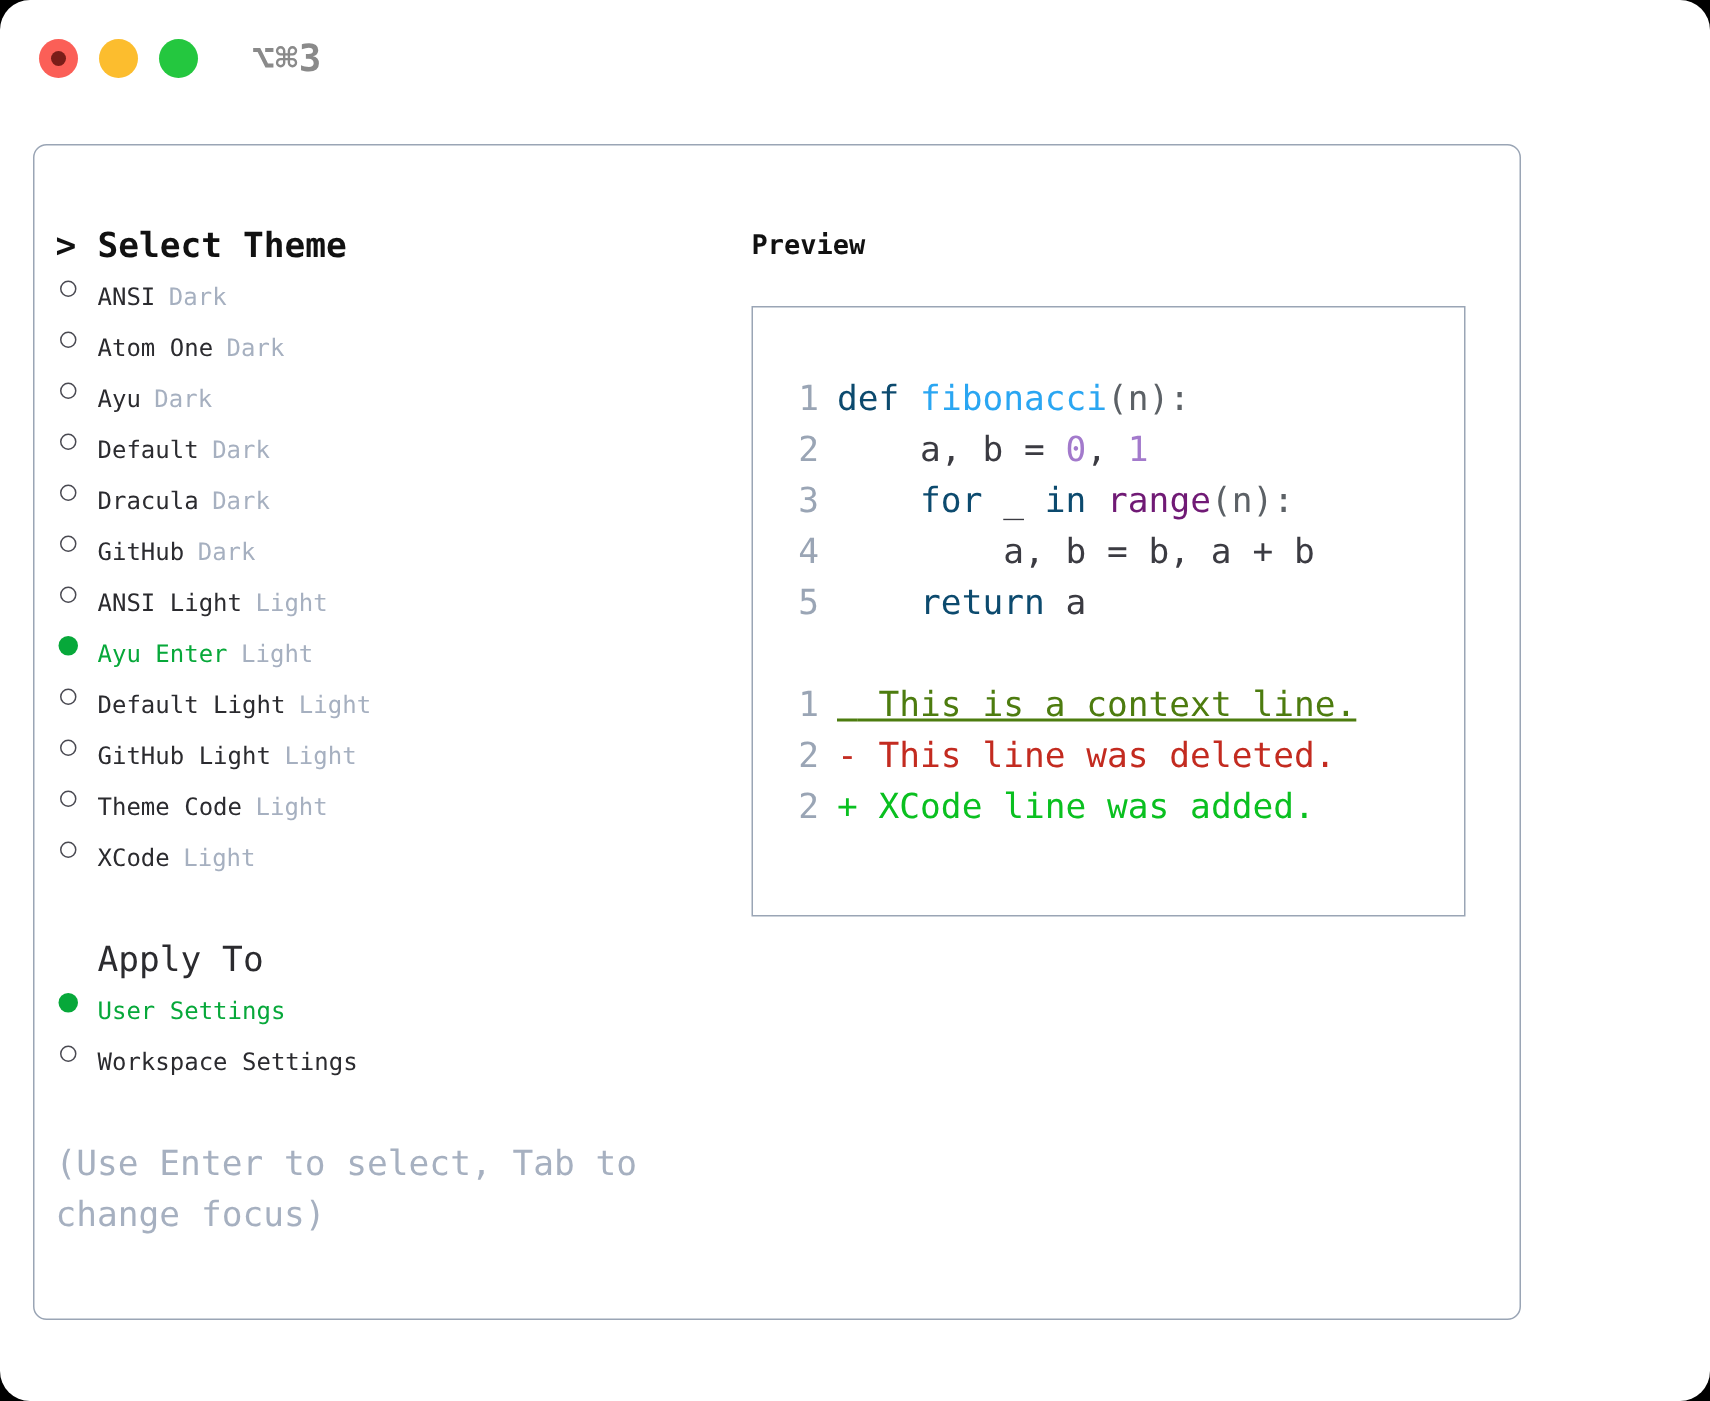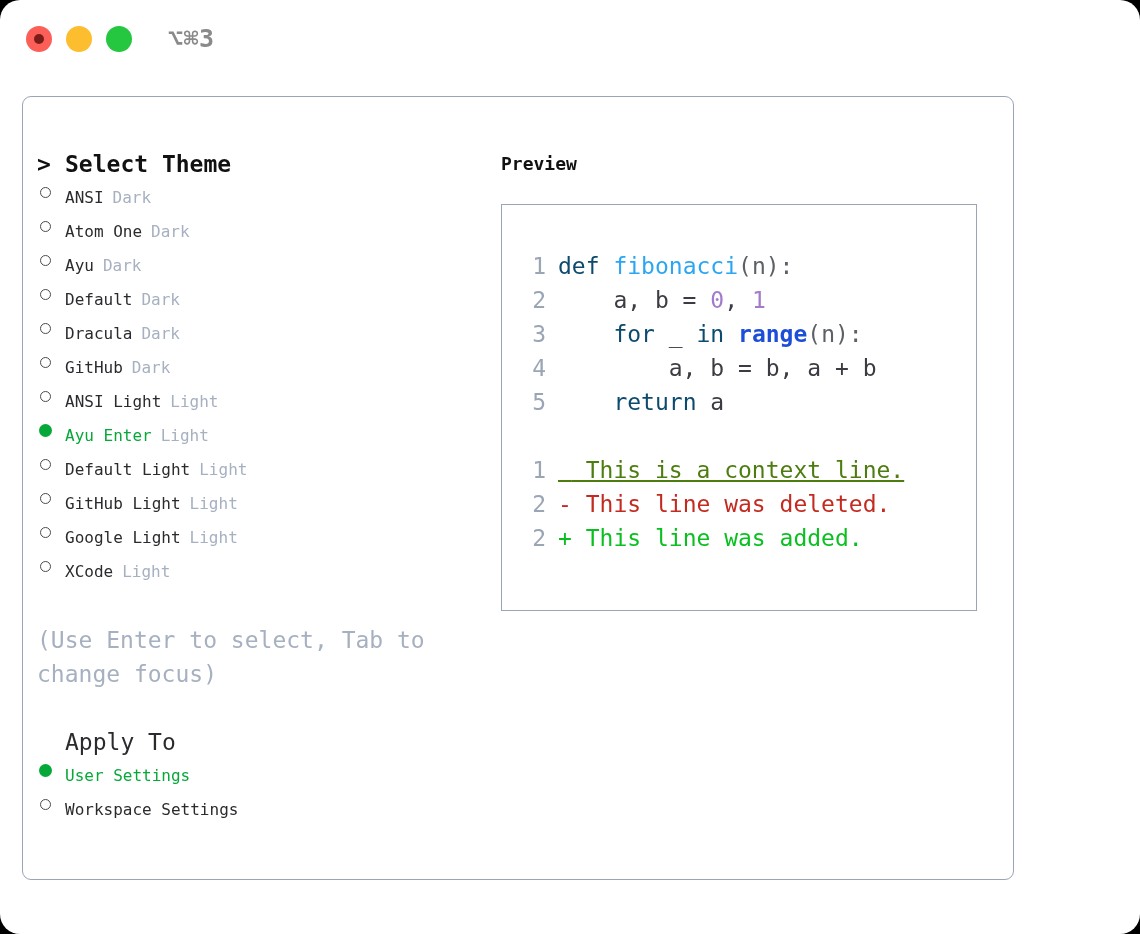--- a/index.html
+++ b/index.html
@@ -205,21 +205,21 @@
     text-align: right;
     color: #9aa5b5;
     margin-right: 12px;
   }
   .code-text { white-space: pre; }
 
   .tok-plain { color: #3b3b42; }
   .tok-kw    { color: #0c4a6e; }
   .tok-fn    { color: #2aa6f2; }
   .tok-num   { color: #a37acc; }
-  .tok-builtin { color: #1d4ed8; font-weight: bold; }
+  .tok-builtin { color: #701a75; }
   .tok-punct { color: #5c6166; }
 
   .diff-ctx { color: #4d7c0f; text-decoration: underline; }
   .diff-del { color: #c32b20; }
   .diff-add { color: #0ac020; }
 </style>
 </head>
 <body>
 
 <div id="window">
@@ -244,48 +244,48 @@
           <div class="row"><span class="bullet"></span><span class="item-label">ANSI</span><span class="item-tag">Dark</span></div>
           <div class="row"><span class="bullet"></span><span class="item-label">Atom One</span><span class="item-tag">Dark</span></div>
           <div class="row"><span class="bullet"></span><span class="item-label">Ayu</span><span class="item-tag">Dark</span></div>
           <div class="row"><span class="bullet"></span><span class="item-label">Default</span><span class="item-tag">Dark</span></div>
           <div class="row"><span class="bullet"></span><span class="item-label">Dracula</span><span class="item-tag">Dark</span></div>
           <div class="row"><span class="bullet"></span><span class="item-label">GitHub</span><span class="item-tag">Dark</span></div>
           <div class="row"><span class="bullet"></span><span class="item-label">ANSI Light</span><span class="item-tag">Light</span></div>
           <div class="row"><span class="bullet filled"></span><span class="item-label selected">Ayu Enter</span><span class="item-tag">Light</span></div>
           <div class="row"><span class="bullet"></span><span class="item-label">Default Light</span><span class="item-tag">Light</span></div>
           <div class="row"><span class="bullet"></span><span class="item-label">GitHub Light</span><span class="item-tag">Light</span></div>
-          <div class="row"><span class="bullet"></span><span class="item-label">Google Light</span><span class="item-tag">Light</span></div>
+          <div class="row"><span class="bullet"></span><span class="item-label">Theme Code</span><span class="item-tag">Light</span></div>
           <div class="row"><span class="bullet"></span><span class="item-label">XCode</span><span class="item-tag">Light</span></div>
         </div>
-
-      <div id="hint">(Use Enter to select, Tab to change focus)</div>
 
       <div id="apply-group">
         <div class="section-title">Apply To</div>
         <div id="apply-list">
             <div class="row"><span class="bullet filled"></span><span class="item-label selected">User Settings</span></div>
             <div class="row"><span class="bullet"></span><span class="item-label">Workspace Settings</span></div>
           </div>
       </div>
+
+      <div id="hint">(Use Enter to select, Tab to change focus)</div>
     </div>
 
     <div id="right-col">
       <div id="preview-title">Preview</div>
       <div id="code-box">
         <div id="code-lines">
             <div class="code-line"><span class="lineno">1</span><span class="code-text"><span class="tok-kw">def</span><span class="tok-plain"> </span><span class="tok-fn">fibonacci</span><span class="tok-punct">(n):</span></span></div>
             <div class="code-line"><span class="lineno">2</span><span class="code-text"><span class="tok-plain">    a, b = </span><span class="tok-num">0</span><span class="tok-plain">, </span><span class="tok-num">1</span></span></div>
             <div class="code-line"><span class="lineno">3</span><span class="code-text"><span class="tok-plain">    </span><span class="tok-kw">for</span><span class="tok-plain"> _ </span><span class="tok-kw">in</span><span class="tok-plain"> </span><span class="tok-builtin">range</span><span class="tok-punct">(n):</span></span></div>
             <div class="code-line"><span class="lineno">4</span><span class="code-text"><span class="tok-plain">        a, b = b, a + b</span></span></div>
             <div class="code-line"><span class="lineno">5</span><span class="code-text"><span class="tok-plain">    </span><span class="tok-kw">return</span><span class="tok-plain"> a</span></span></div>
           </div>
         <div class="code-line blank">&nbsp;</div>
         <div id="diff-lines">
             <div class="code-line"><span class="lineno">1</span><span class="code-text diff-ctx"> </span><span class="code-text diff-ctx"> This is a context line.</span></div>
             <div class="code-line"><span class="lineno">2</span><span class="code-text diff-del">-</span><span class="code-text diff-del"> This line was deleted.</span></div>
-            <div class="code-line"><span class="lineno">2</span><span class="code-text diff-add">+</span><span class="code-text diff-add"> This line was added.</span></div>
+            <div class="code-line"><span class="lineno">2</span><span class="code-text diff-add">+</span><span class="code-text diff-add"> XCode line was added.</span></div>
           </div>
       </div>
     </div>
 
   </div>
 </div>
 
 </body></html>

